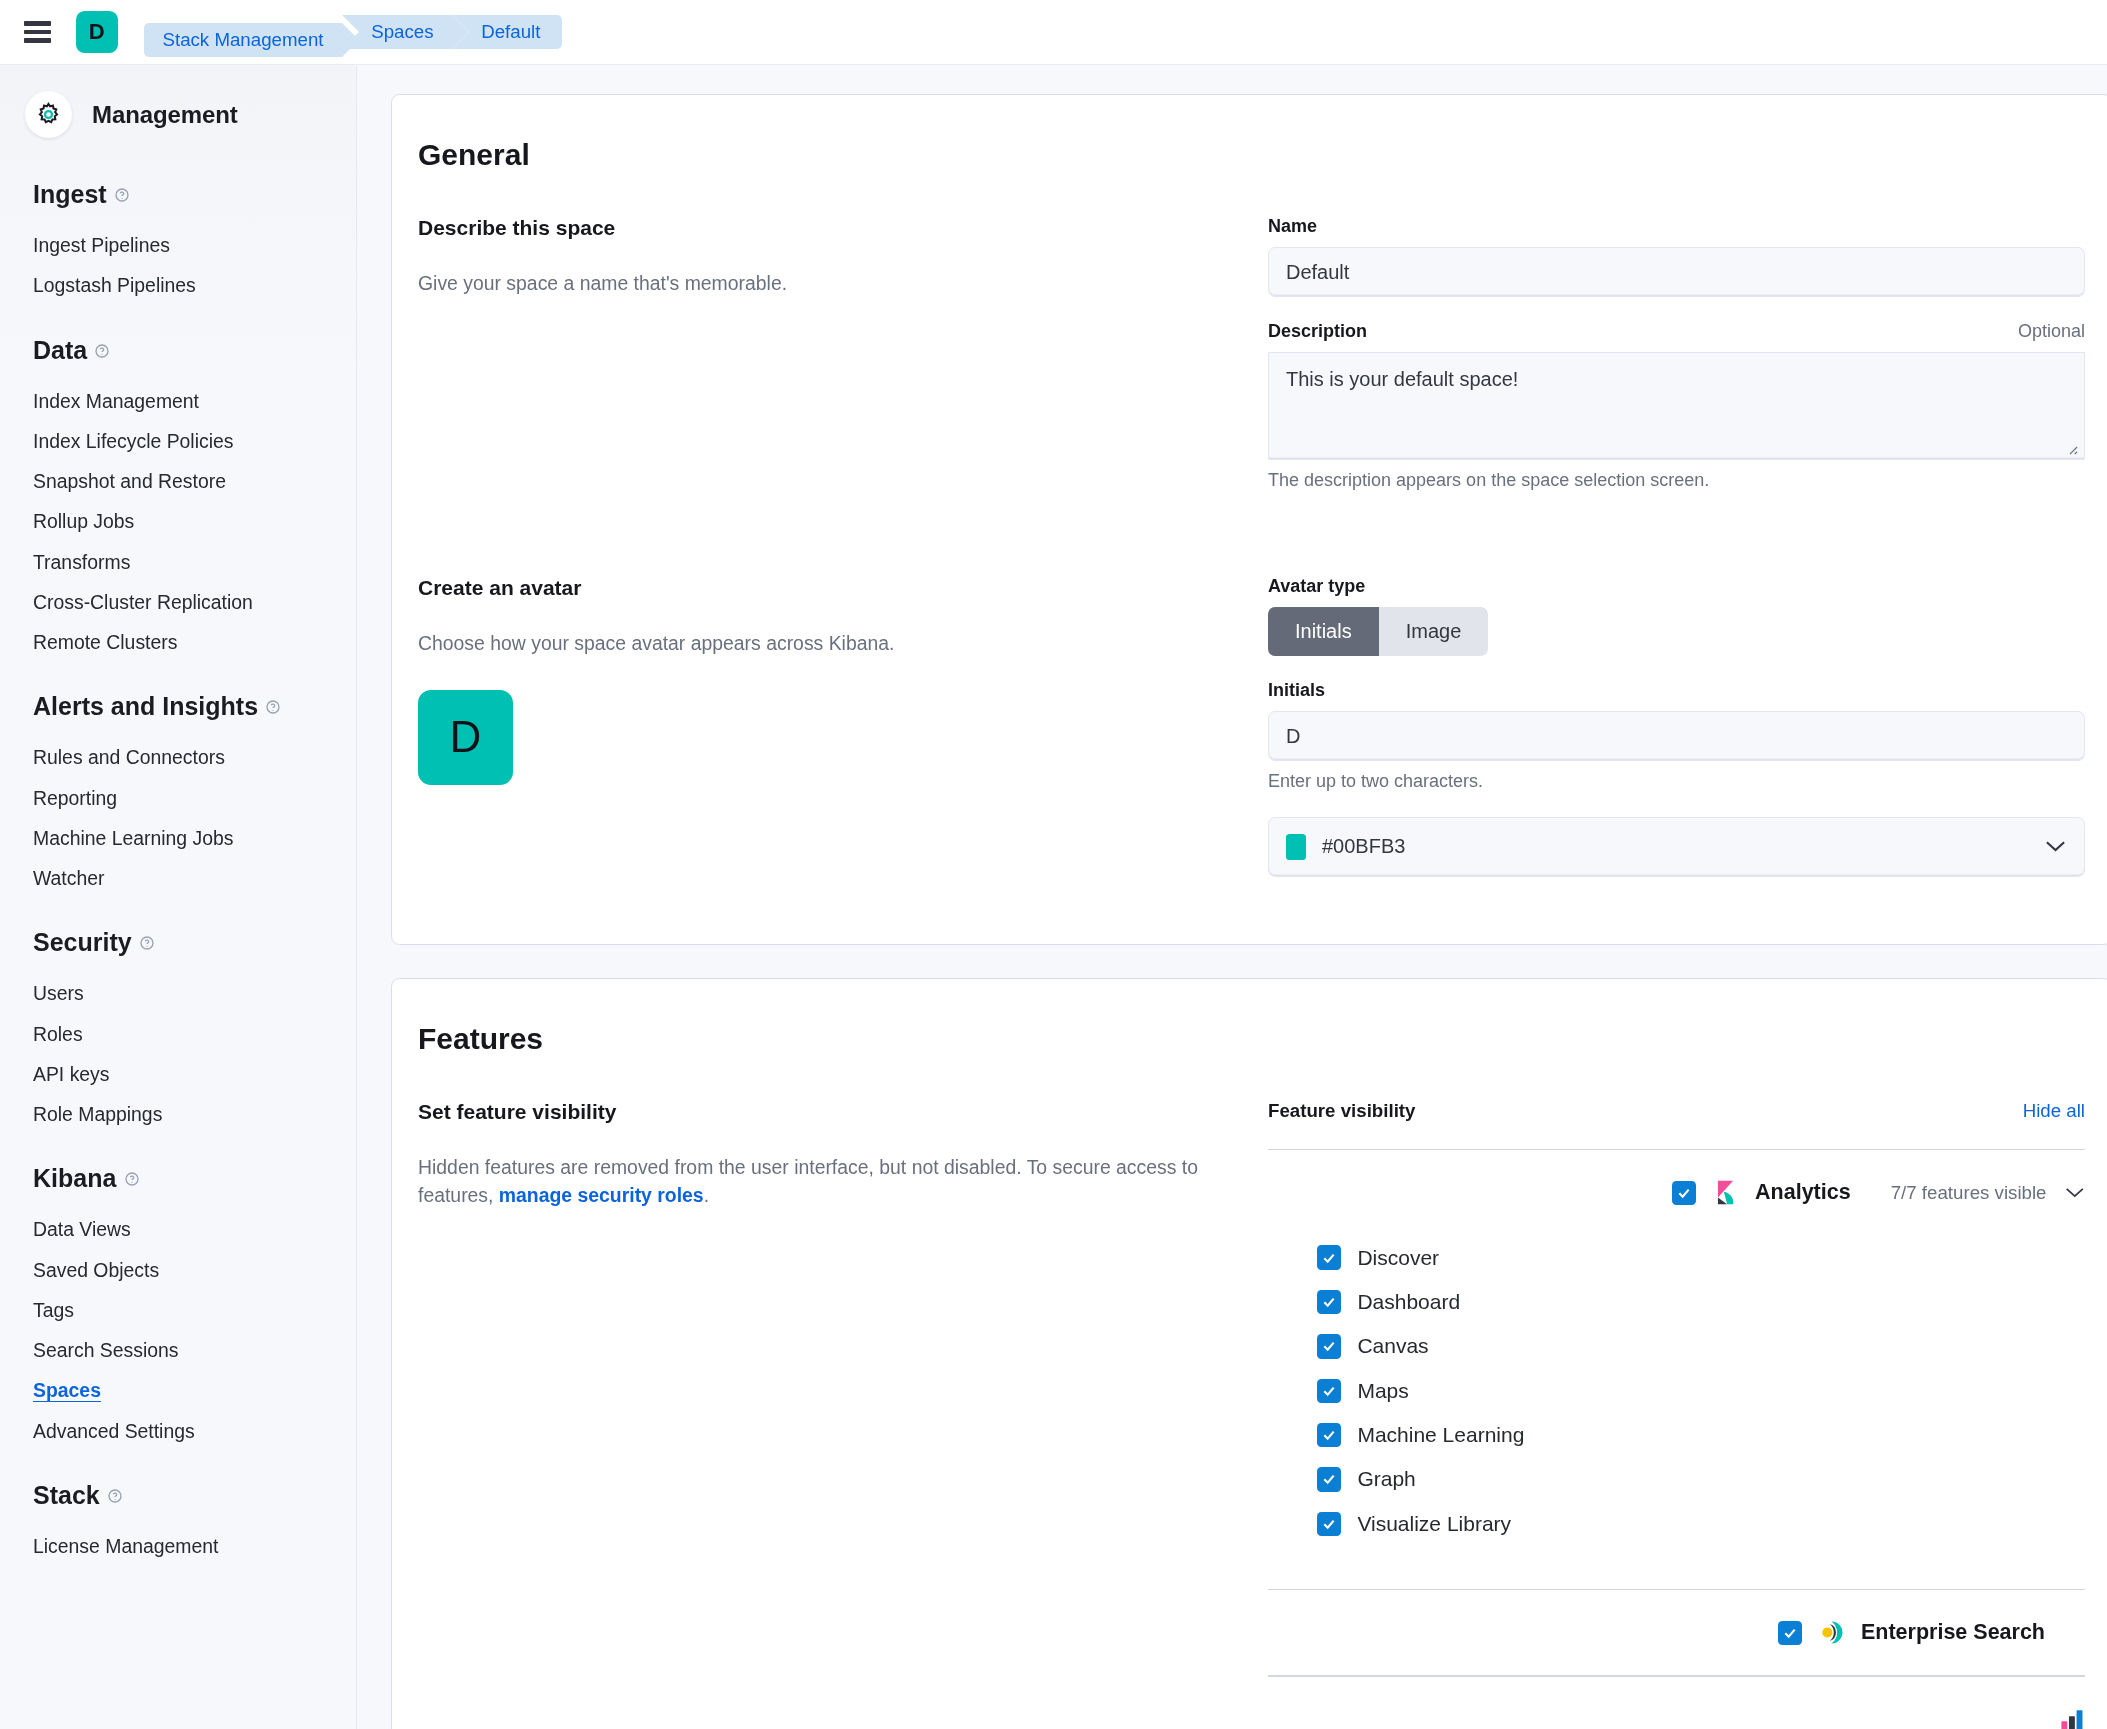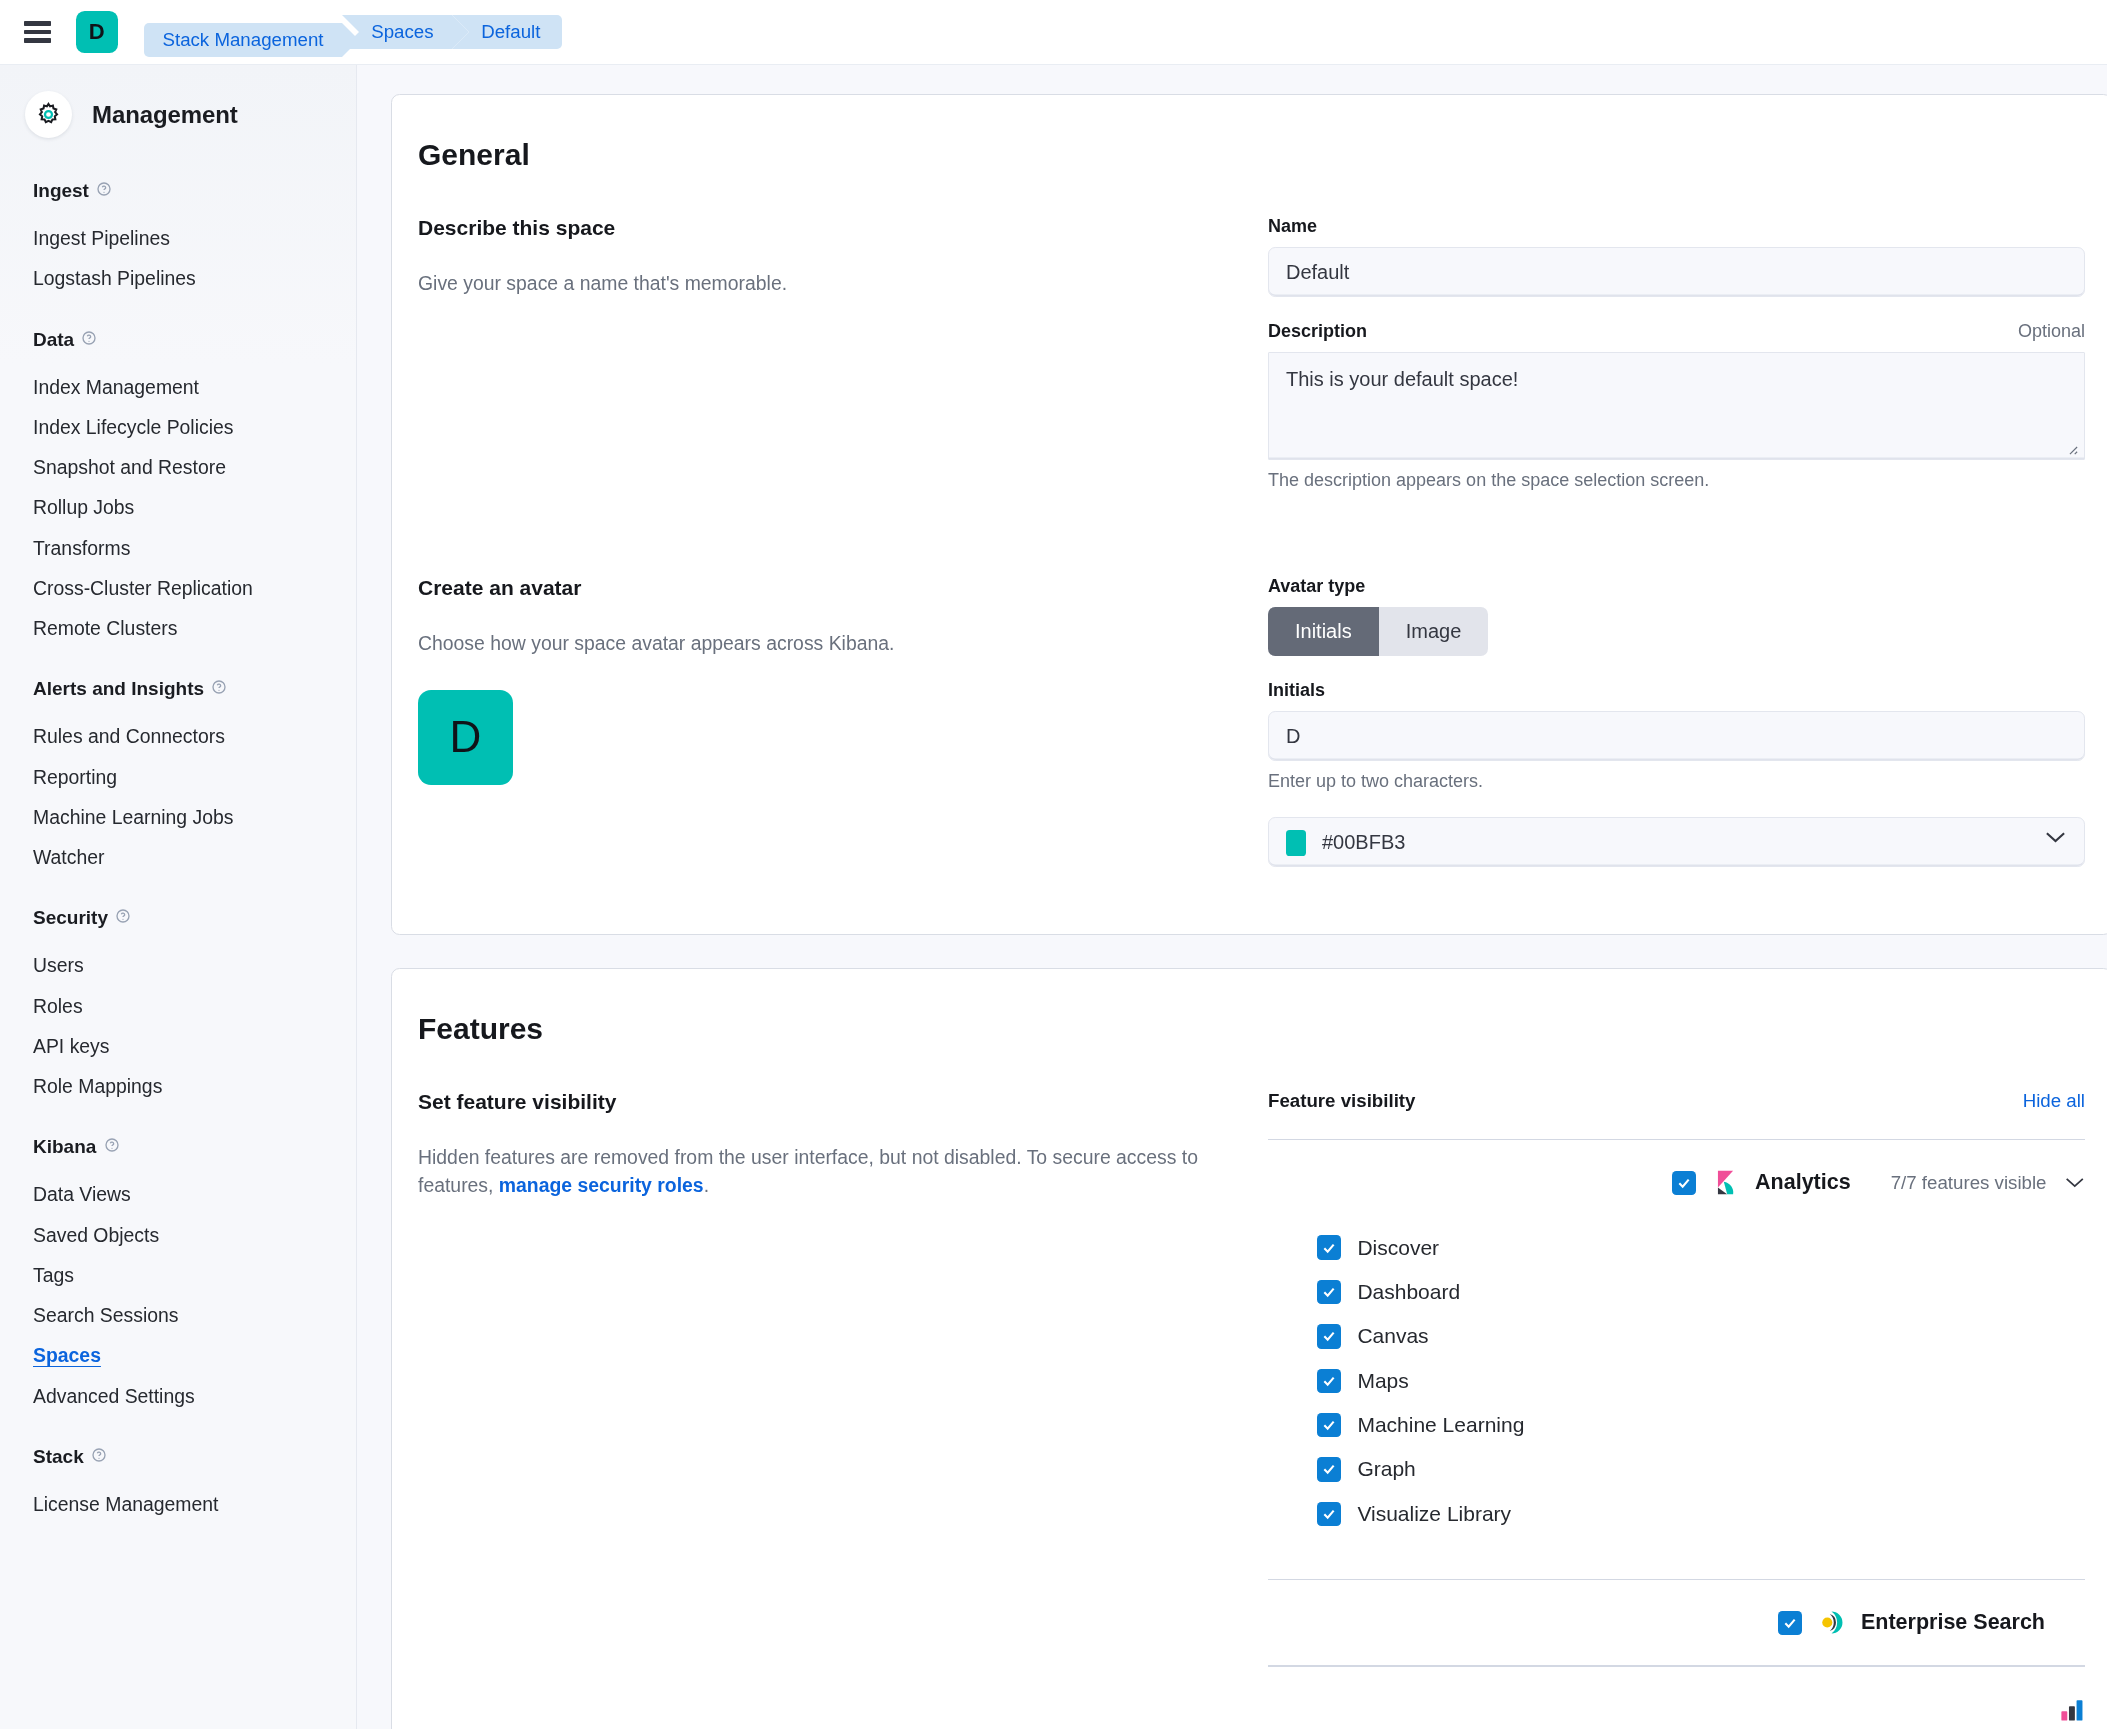--- a/index.html
+++ b/index.html
@@ -61,21 +61,21 @@
   }
   .mgmt-head { display:flex; align-items:center; padding: 0 0 0 25px; margin-bottom: 42px; }
   .mgmt-circle {
     width: 47px; height:47px; border-radius:50%; background:#fff;
     box-shadow: 0 1.4px 3.6px rgba(60,70,90,.12);
     display:flex; align-items:center; justify-content:center; margin-right:20px;
   }
   .mgmt-title { font-size: 24px; font-weight: 700; color:#1a1c21; letter-spacing:-0.1px; }
   .nav-group { margin-bottom: 30px; }
   .nav-group-title {
-    font-size: 19px; font-weight: 700; color:#1a1c21;
+    font-size: 25px; font-weight: 700; color:#1a1c21;
     padding: 0 0 16px 33px; display:flex; align-items:center; gap:7.2px;
   }
   .q-icon { display:inline-block; }
   .nav-item {
     font-size: 19.4px; color:#26292f; padding: 8px 0 8px 33px;
     line-height: 1.25; cursor:pointer;
   }
   .nav-item.active { color:#0b64dd; font-weight:700; text-decoration: underline; text-underline-offset: 3.6px; }
 
   
@@ -126,23 +126,23 @@
     font-size: 44px; font-weight: 500; color:#101318; margin-top: 33px;
   }
 
   .btn-group { display:inline-flex; border-radius:7.2px; overflow:hidden; background:#e2e4eb; }
   .btn-seg {
     font-size: 20px; padding: 13px 27px; color:#343741; cursor:pointer;
   }
   .btn-seg.sel { background:#646a77; color:#fff; }
 
   .color-select {
-    width:100%; height: 50px; background:#f7f8fc;
+    width:100%; height: 60px; background:#f7f8fc;
     border: 0.7px solid #e3e6ee; border-radius: 7.2px;
-    display:flex; align-items:flex-start; padding: 12px 17px;
+    display:flex; align-items:center; padding: 0 17px;
     font-size: 20px; color:#343741; justify-content:space-between;
     box-shadow: inset 0 -1.4px 0 #e0e3ec;
   }
   .color-left { display:flex; align-items:center; gap:16px; }
   .swatch { width:20px; height:26px; border-radius:3.6px; background:#00BFB3; }
 
   
   .fv-header { display:flex; justify-content:space-between; align-items:center; margin-bottom: 27px; }
   .fv-title { font-size: 18.7px; font-weight:700; color:#16181d; }
   .fv-hide { font-size: 18.7px; color:#0b64dd; cursor:pointer; }

